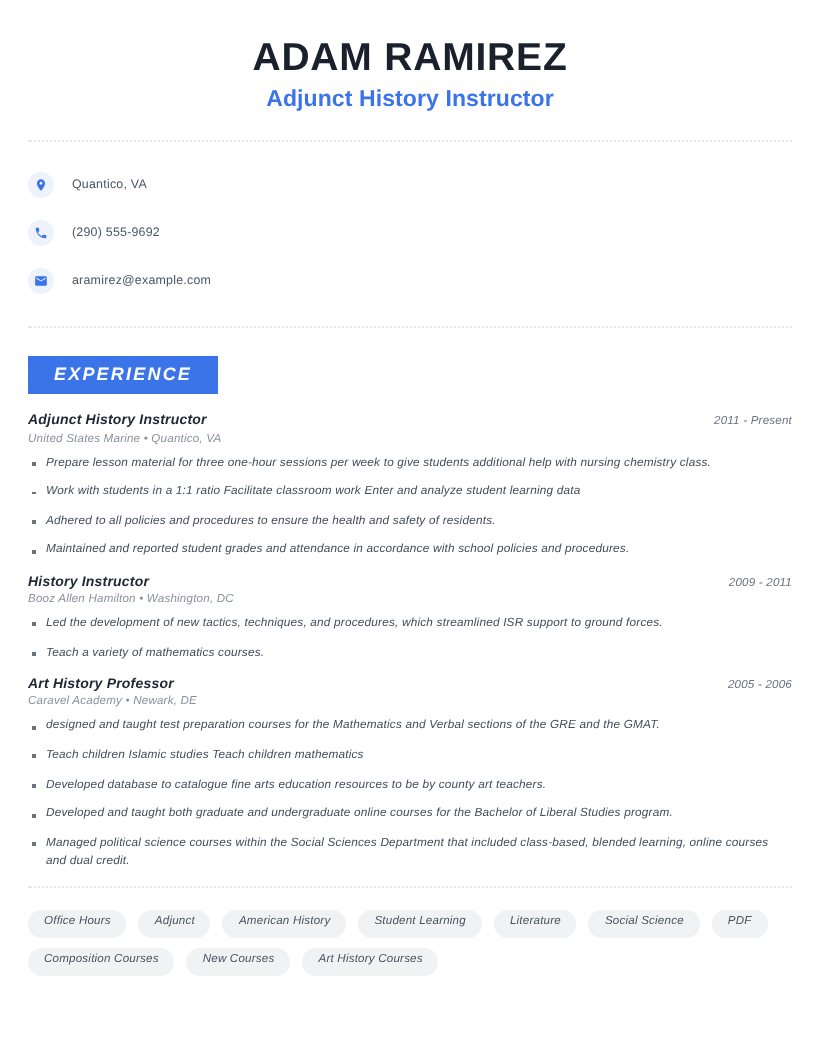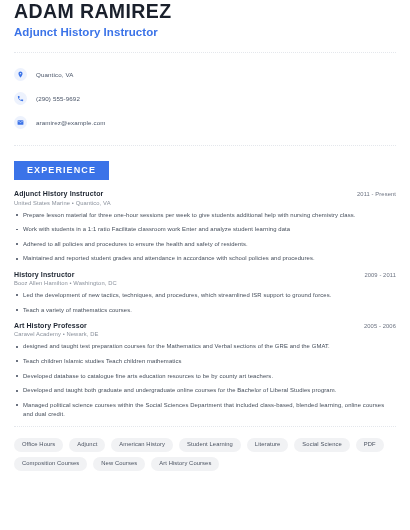--- a/index.html
+++ b/index.html
@@ -16,20 +16,22 @@
   .page {
     width: 410px;
     height: 530px;
     background: #ffffff;
     padding: 0 14px;
     position: relative;
   }
 
   
   .header {
+    padding-top: 18px;
+    text-align: center;
   }
   .full-name {
     font-size: 19.5px;
     font-weight: bold;
     letter-spacing: 0.4px;
     color: #1a202c;
     line-height: 1.18;
   }
   .job-title {
     font-size: 11.5px;
@@ -67,21 +69,21 @@
     flex: 0 0 auto;
   }
   .contact-icon svg { display: block; }
   .contact-text {
     font-size: 6.2px;
     color: #4a5568;
     letter-spacing: 0.12px;
   }
 
   
-  .section { margin-top: 0; }
+  .section { margin-top: 0; font-style: italic; }
   .section-badge {
     display: inline-block;
     background: #3b73e8;
     color: #ffffff;
     font-size: 9px;
     font-weight: bold;
     letter-spacing: 1.1px;
     padding: 5px 13px 5px 13px;
     line-height: 1;
   }

